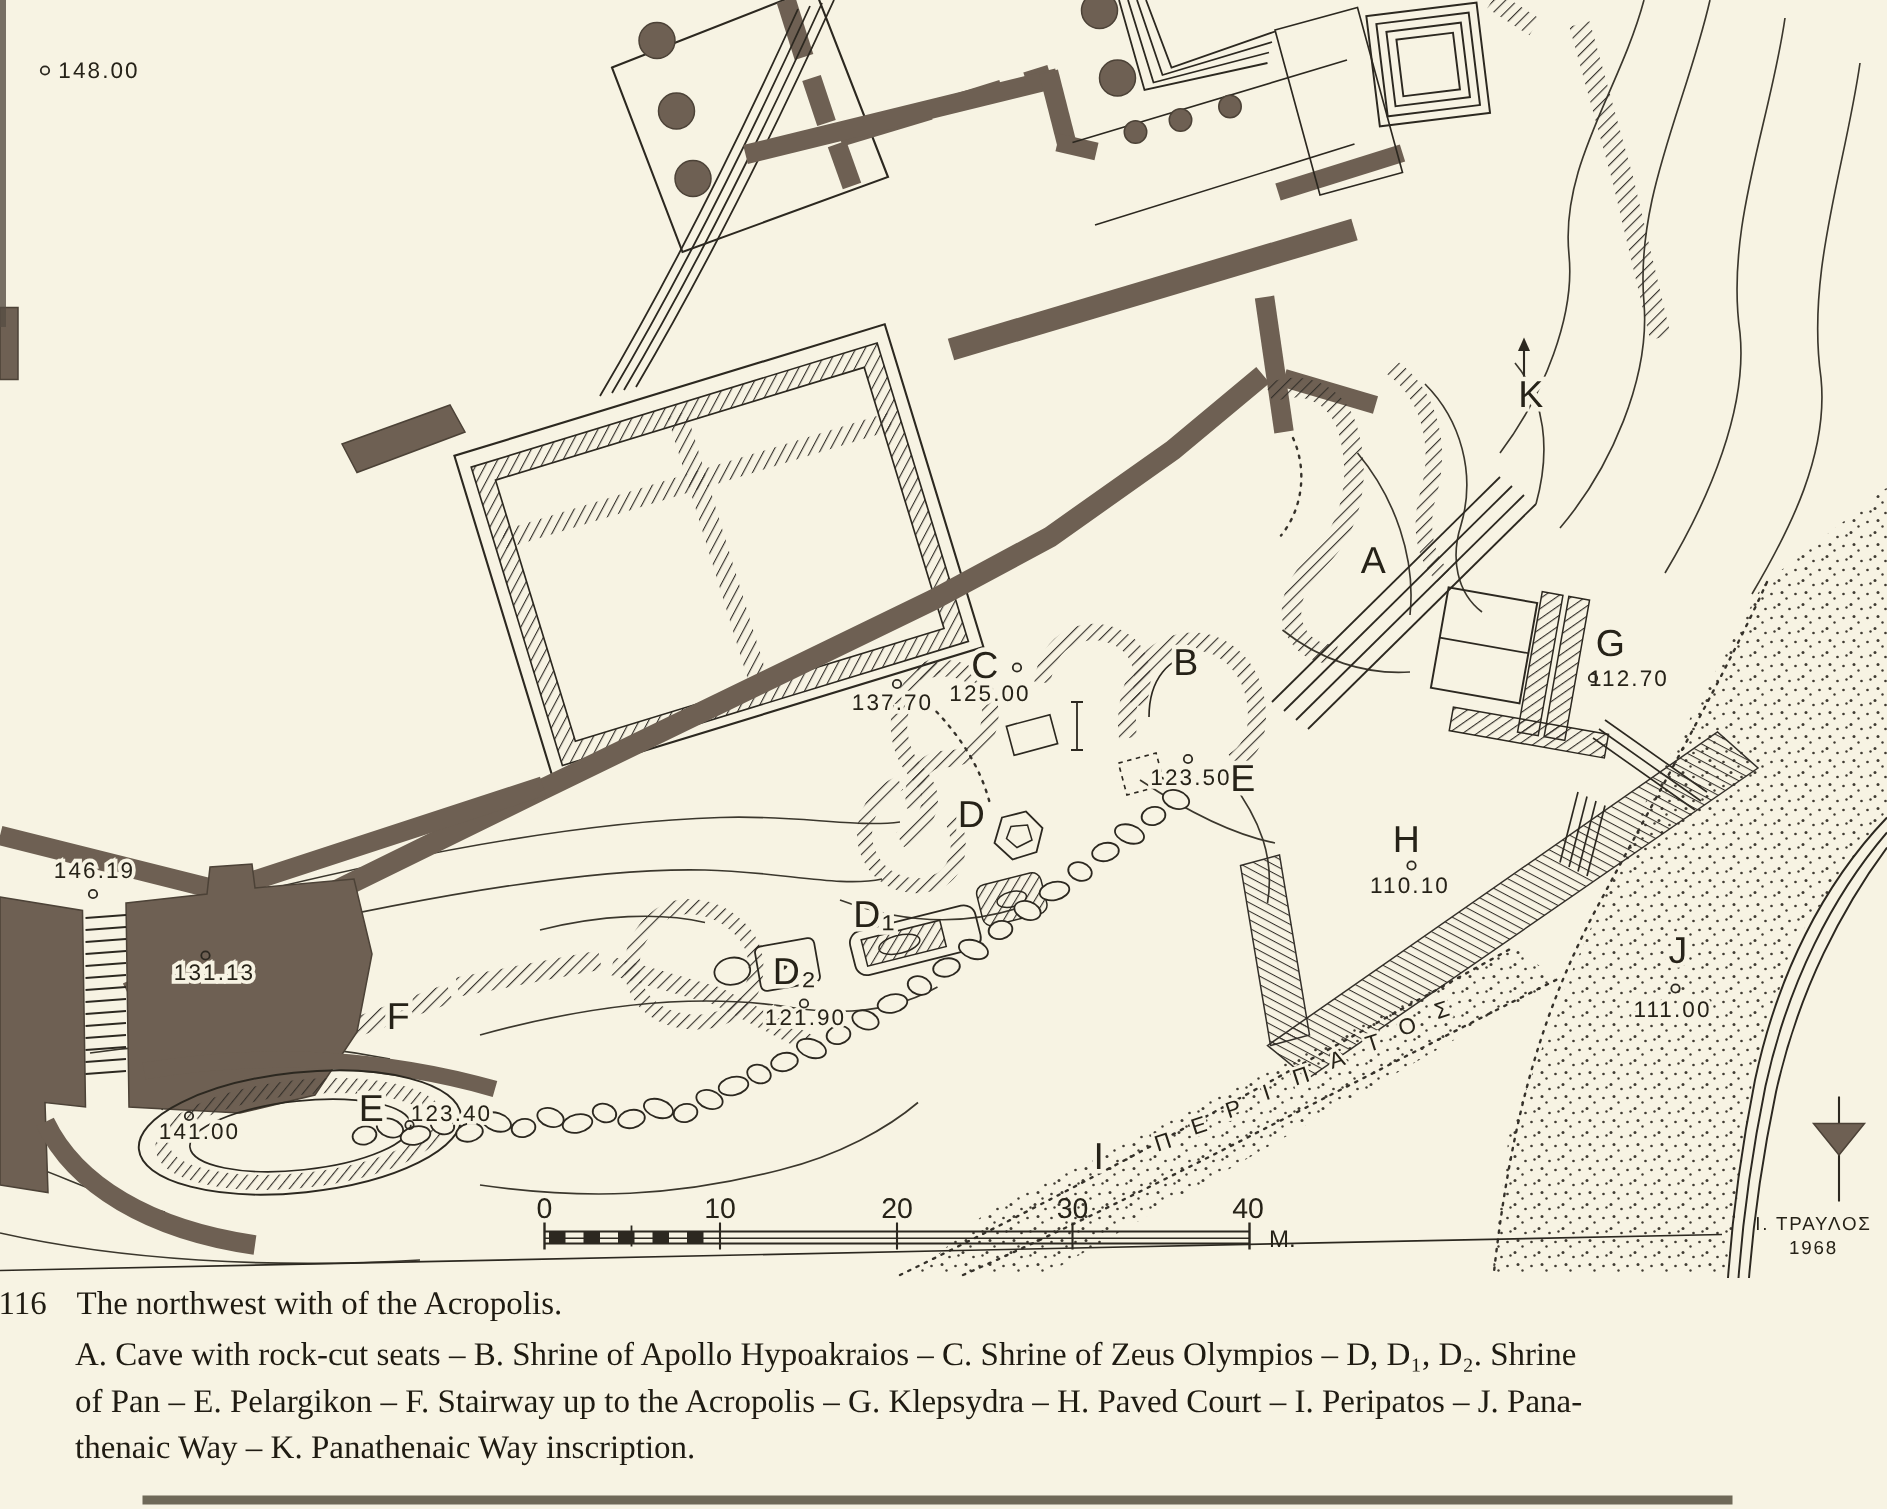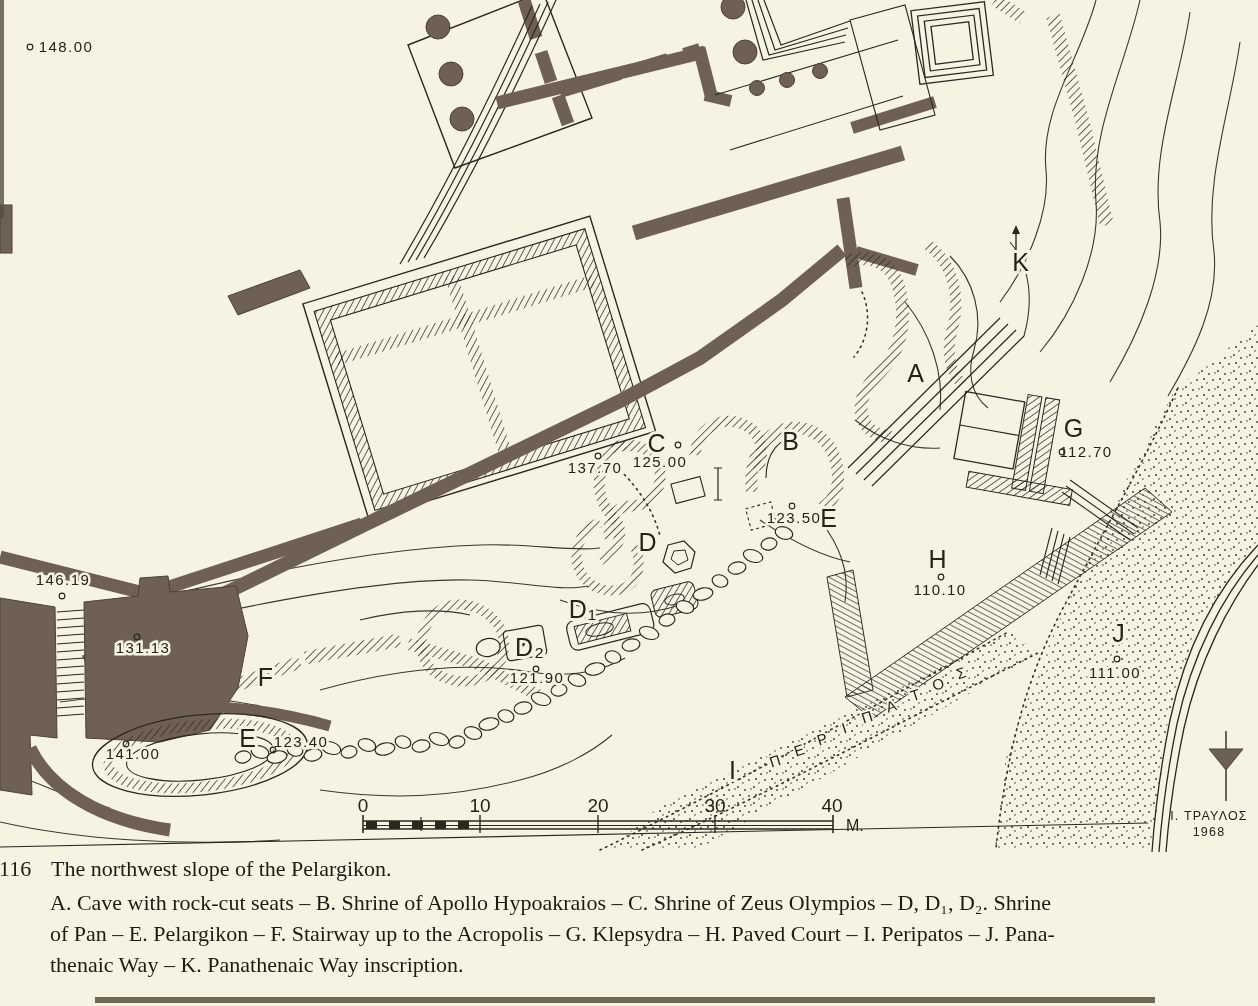--- a/index.html
+++ b/index.html
@@ -389,21 +389,21 @@
         <text x="846" y="831" text-anchor="start" class="lbl-scale-sm">M.</text>
       </g>
 </svg>
 
 <div class="smudge-left"></div>
 <div class="smudge-bottom"></div>
 
 <div class="caption">
   <div class="cap-line1">
     <span class="cap-num">116</span>
-    <span class="cap-title">The northwest slope of the Pelargikon.</span>
+    <span class="cap-title">The northwest with of the Acropolis.</span>
   </div>
   <div class="cap-body">
     <div>A. Cave with rock-cut seats – B. Shrine of Apollo Hypoakraios – C. Shrine of Zeus Olympios – D, D₁, D₂. Shrine</div>
     <div>of Pan – E. Pelargikon – F. Stairway up to the Acropolis – G. Klepsydra – H. Paved Court – I. Peripatos – J. Pana-</div>
     <div>thenaic Way – K. Panathenaic Way inscription.</div>
   </div>
 </div>
 
 </div>
 

